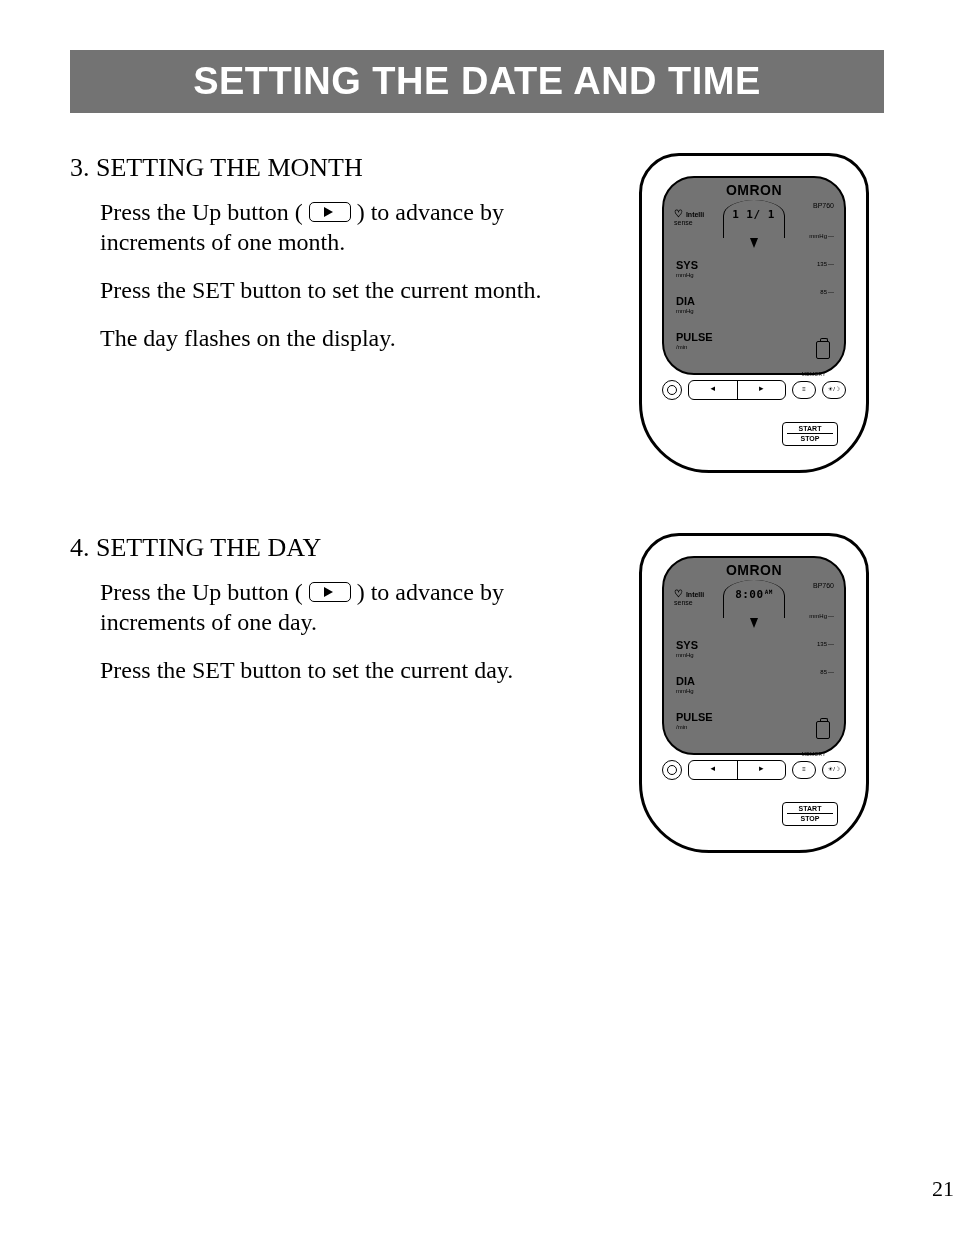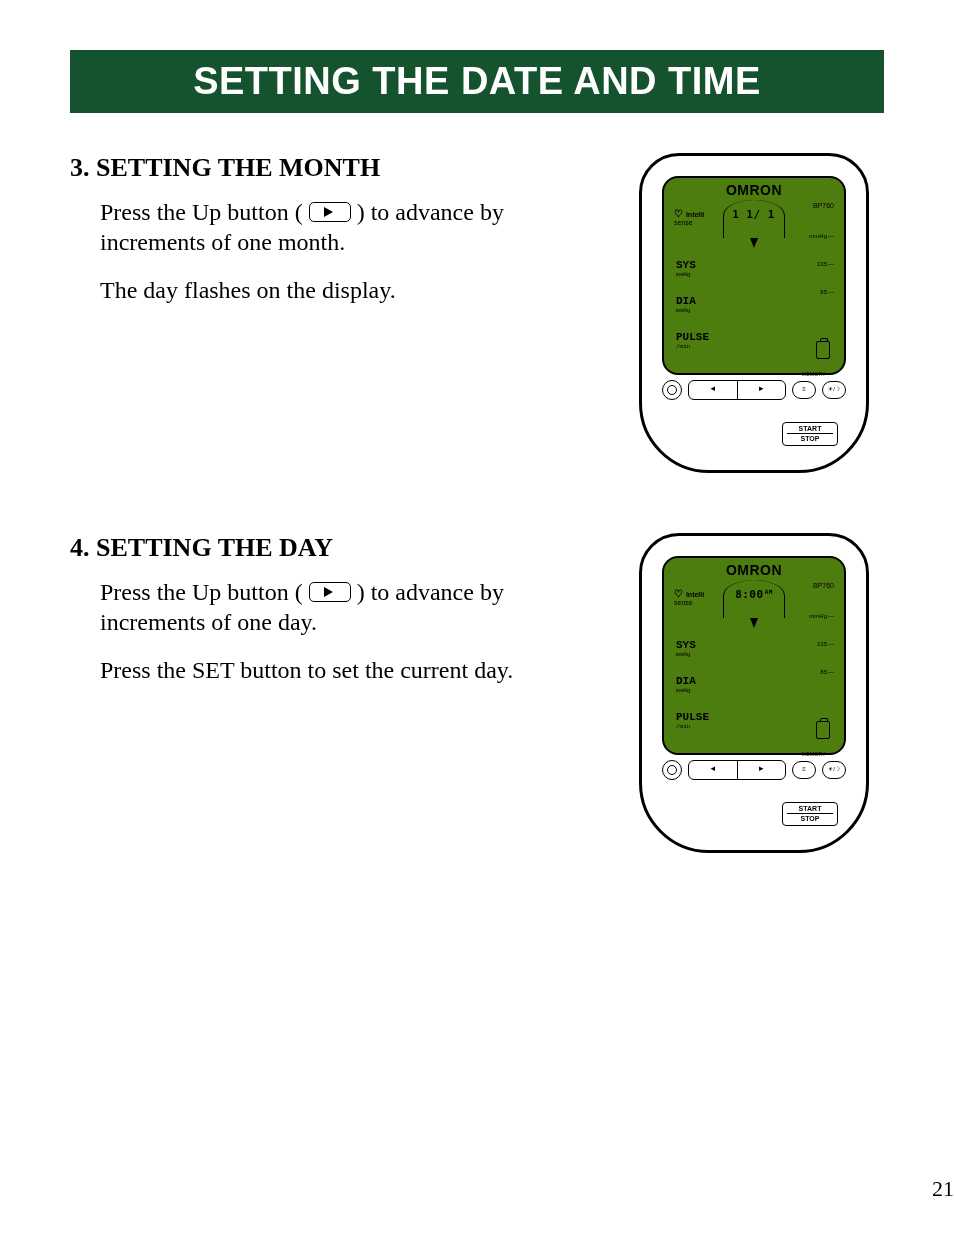--- a/index.html
+++ b/index.html
@@ -10,21 +10,21 @@
     font-family: "Times New Roman", Times, serif;
   }
   .page {
     width: 954px;
     height: 1242px;
     position: relative;
     box-sizing: border-box;
     padding: 50px 70px 50px 70px;
   }
   .title-bar {
-    background: #14532d;
+    background: #737373;
     color: #fff;
     text-align: center;
     font-weight: bold;
     font-size: 38px;
     padding: 10px 0;
     margin-bottom: 40px;
     font-family: Arial, Helvetica, sans-serif;
     letter-spacing: 0.5px;
   }
   .section {
@@ -36,21 +36,21 @@
     padding-right: 20px;
   }
   .fig-col {
     width: 260px;
     display: flex;
     justify-content: center;
     align-items: flex-start;
   }
   .heading {
     font-family: "Times New Roman", Times, serif;
-    font-weight: bold;
+    font-weight: normal;
     font-size: 26px;
     margin: 0 0 14px 0;
   }
   .para {
     font-size: 24px;
     line-height: 1.25;
     margin: 0 0 18px 30px;
   }
   .up-btn-icon {
     display: inline-block;
@@ -92,22 +92,22 @@
     border-radius: 40px 40px 70px 70px;
     background: #fff;
   }
   .screen {
     position: absolute;
     left: 20px;
     right: 20px;
     top: 20px;
     height: 195px;
     border: 2px solid #000;
-    border-radius: 16px;
-    background: #4d7c0f;
+    border-radius: 32px;
+    background: #737373;
   }
   .brand {
     position: absolute;
     top: 4px;
     left: 0;
     right: 0;
     text-align: center;
     font-family: Arial, Helvetica, sans-serif;
     font-weight: bold;
     font-size: 14px;
@@ -168,21 +168,21 @@
   }
   .labels-left {
     position: absolute;
     left: 12px;
     top: 82px;
     font-family: Arial, Helvetica, sans-serif;
     font-size: 11px;
     font-weight: bold;
     line-height: 1;
   }
-  .labels-left div { margin-bottom: 18px; font-family: Liberation Mono, monospace; }
+  .labels-left div { margin-bottom: 18px; }
   .labels-left .sub {
     display: block;
     font-size: 6px;
     font-weight: normal;
     margin-top: 1px;
   }
   .scale-right {
     position: absolute;
     right: 10px;
     top: 55px;
@@ -302,20 +302,21 @@
   <div class="title-bar">SETTING THE DATE AND TIME</div>
 
   <div class="section">
     <div class="text-col">
       <h2 class="heading">3. SETTING THE MONTH</h2>
       <p class="para">
         <span>Press the Up button (</span>
         <span class="up-btn-icon"></span>
         <span>) to advance by increments of one month.</span>
       </p>
+      <p class="para">Press the SET button to set the current month.</p>
       <p class="para">The day flashes on the display.</p>
     </div>
     <div class="fig-col">
       <div class="device">
         <div class="outer-shape">
           <div class="screen">
             <div class="brand">OMRON</div>
             <div class="model">BP760</div>
             <div class="intelli">
               <span>Intelli</span><br>

